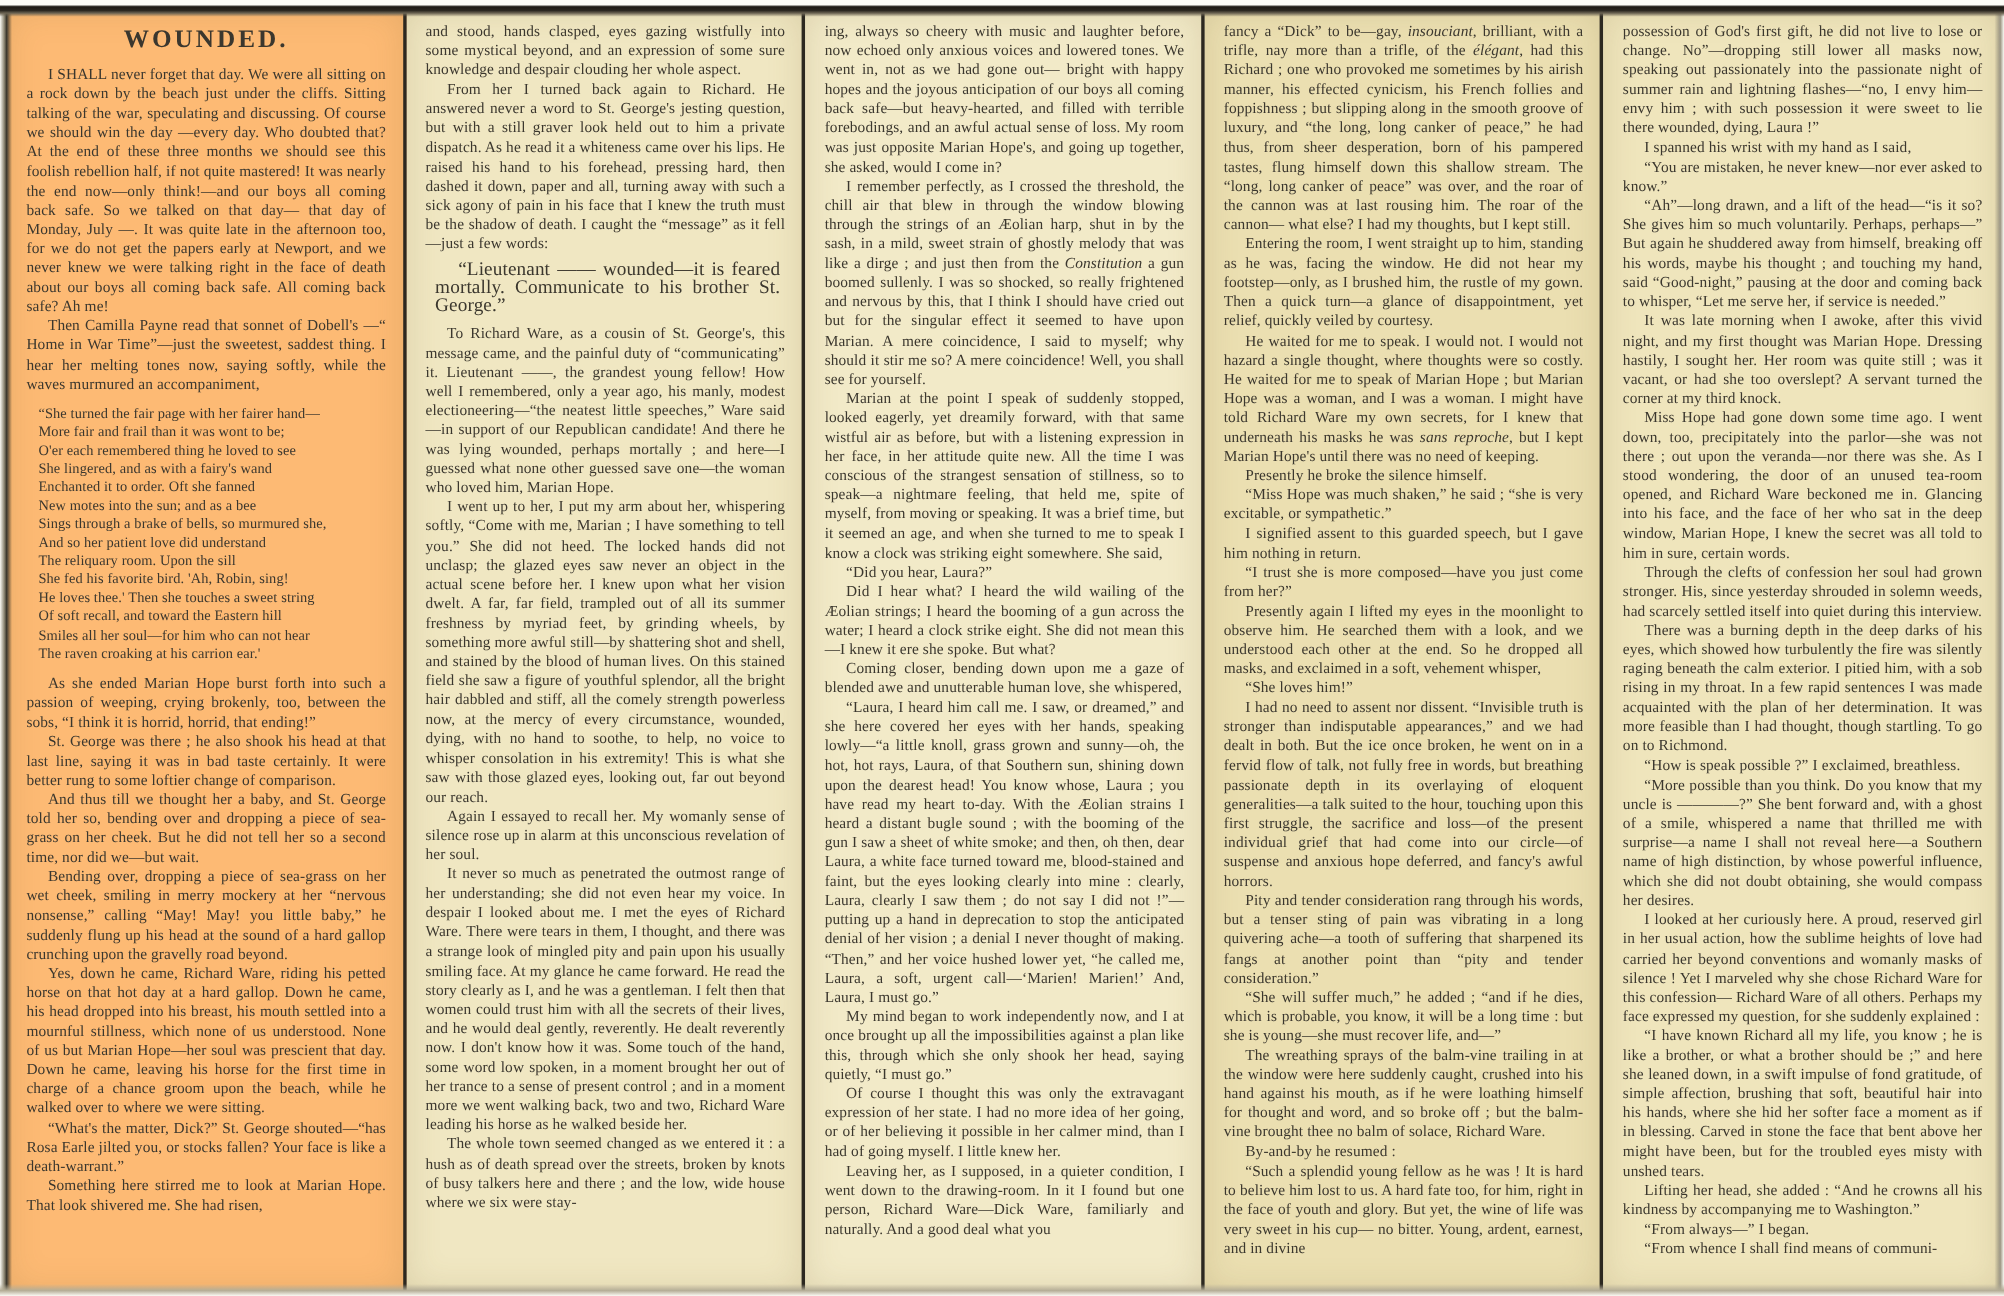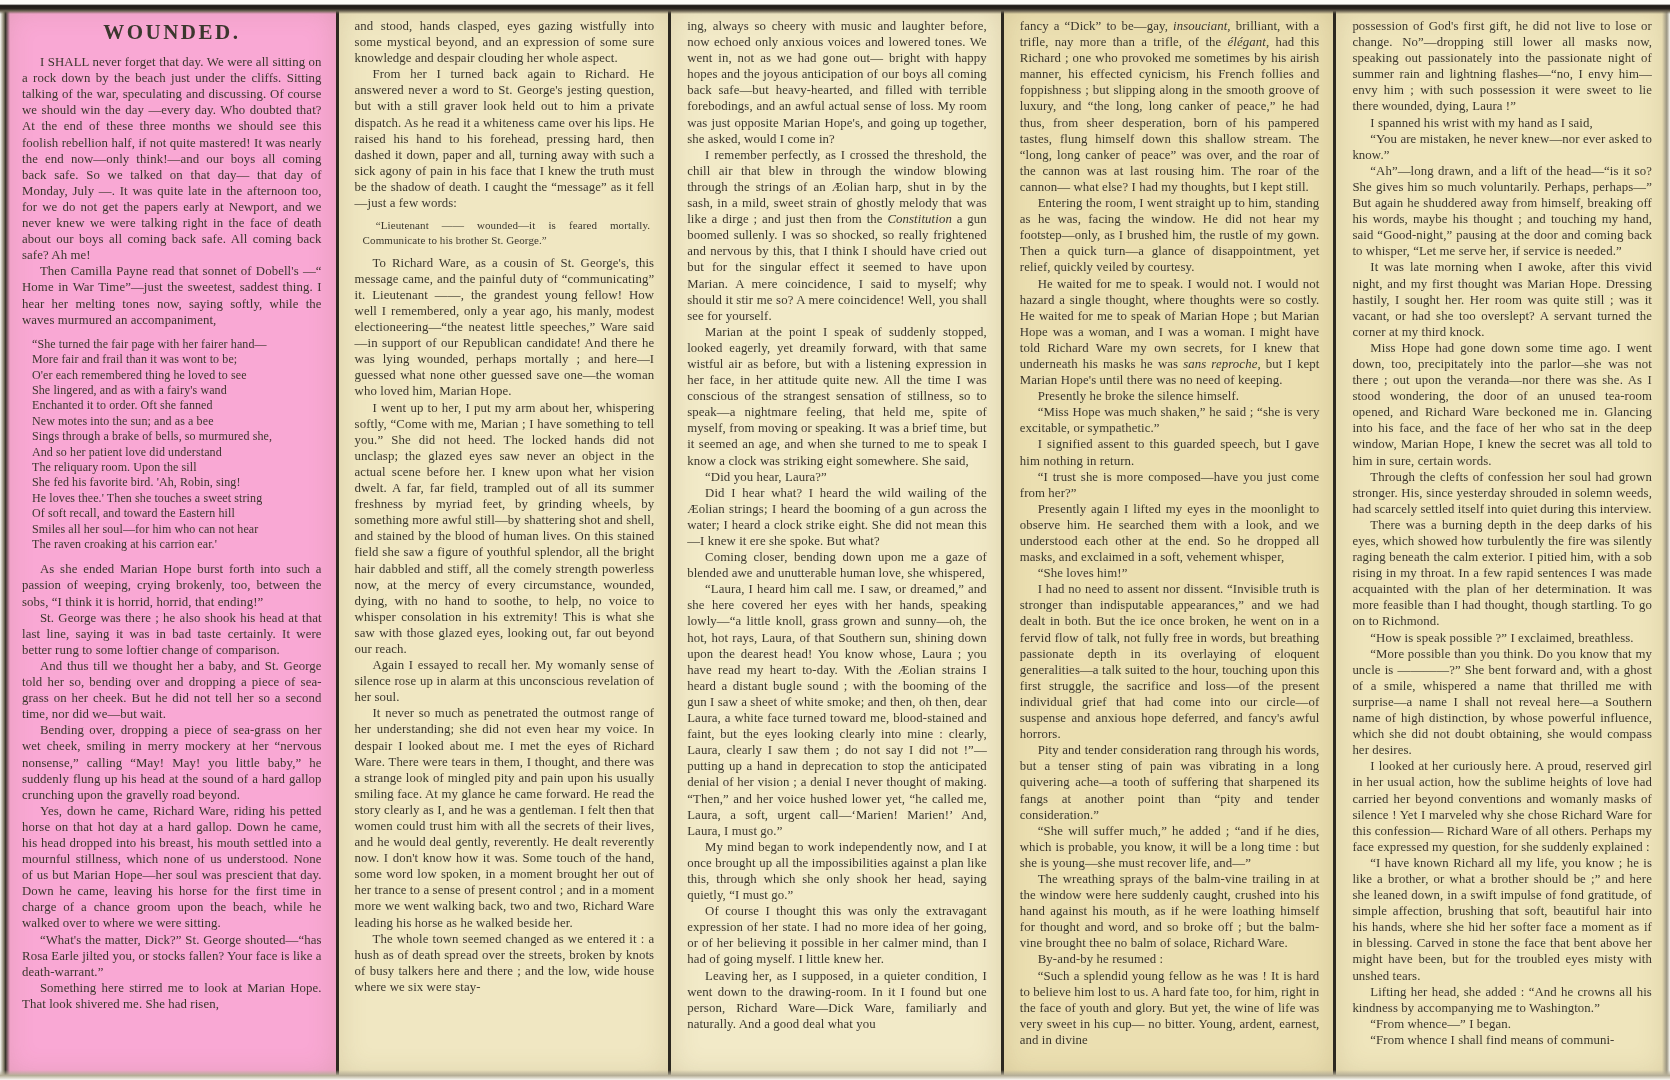--- a/index.html
+++ b/index.html
@@ -40,21 +40,21 @@
     padding:10px 14px 6px 16px;
     overflow:hidden;
     border-right:3px solid #2c2820;
     box-shadow:inset 0 0 28px rgba(120,100,50,0.18);
     text-align:justify;
     font-size:12.8px;
     line-height:16.1px;
     letter-spacing:0.1px;
   }
   .column:last-child{border-right:none;}
-  .col-tint-0{background:#f9a8d4;}
+  .col-tint-0{background:#fdba74;}
   .col-tint-1{background:#f0e7c2;}
   .col-tint-2{background:#f2eac8;}
   .col-tint-3{background:#ebdfb1;}
   .col-tint-4{background:#efe5bc;}
   .block-title{
     text-align:center;
     font-weight:bold;
     font-size:21px;
     letter-spacing:2.5px;
     margin:6px 0 14px 0;
@@ -65,21 +65,21 @@
     padding-left:10px;
     font-size:12px;
     line-height:15.4px;
     white-space:pre-line;
     text-align:left;
     text-indent:0;
   }
   .block-dispatch{
     margin:7px 0 7px 0;
     padding:0 4px 0 8px;
-    font-size:11px;
+    font-size:16px;
     line-height:14.8px;
     text-indent:1.2em;
   }
   i{}
 </style>
 </head>
 <body>
 
 <div class="scan">
   <div class="scan-top-edge"></div>
@@ -159,17 +159,17 @@
         <p class="block-para">“Ah”—long drawn, and a lift of the head—“is it so?  She gives him so much voluntarily.  Perhaps, perhaps—”  But again he shuddered away from himself, breaking off his words, maybe his thought ; and touching my hand, said “Good-night,” pausing at the door and coming back to whisper, “Let me serve her, if service is needed.”</p>
         <p class="block-para">It was late morning when I awoke, after this vivid night, and my first thought was Marian Hope.  Dressing hastily, I sought her.  Her room was quite still ;  was it vacant, or had she too overslept?  A servant turned the corner at my third knock.</p>
         <p class="block-para">Miss Hope had gone down some time ago.  I went down, too, precipitately into the parlor—she was not there ; out upon the veranda—nor there was she.  As I stood wondering, the door of an unused tea-room opened, and Richard Ware beckoned me in.  Glancing into his face, and the face of her who sat in the deep window, Marian Hope, I knew the secret was all told to him in sure, certain words.</p>
         <p class="block-para">Through the clefts of confession her soul had grown stronger.  His, since yesterday shrouded in solemn weeds, had scarcely settled itself into quiet during this interview.</p>
         <p class="block-para">There was a burning depth in the deep darks of his eyes, which showed how turbulently the fire was silently raging beneath the calm exterior.  I pitied him, with a sob rising in my throat.  In a few rapid sentences I was made acquainted with the plan of her determination.  It was more feasible than I had thought, though startling.  To go on to Richmond.</p>
         <p class="block-para">“How is speak possible ?” I exclaimed, breathless.</p>
         <p class="block-para">“More possible than you think.  Do you know that my uncle is ————?”  She bent forward and, with a ghost of a smile, whispered a name that thrilled me with surprise—a name I shall not reveal here—a Southern name of high distinction, by whose powerful influence, which she did not doubt obtaining, she would compass her desires.</p>
         <p class="block-para">I looked at her curiously here.  A proud, reserved girl in her usual action, how the sublime heights of love had carried her beyond conventions and womanly masks of silence !  Yet I marveled why she chose Richard Ware for this confession— Richard Ware of all others.  Perhaps my face expressed my question, for she suddenly explained :</p>
         <p class="block-para">“I have known Richard all my life, you know ; he is like a brother, or what a brother should be ;” and here she leaned down, in a swift impulse of fond gratitude, of simple affection, brushing that soft, beautiful hair into his hands, where she hid her softer face a moment as if in blessing.  Carved in stone the face that bent above her might have been, but for the troubled eyes misty with unshed tears.</p>
         <p class="block-para">Lifting her head, she added :  “And he crowns all his kindness by accompanying me to Washington.”</p>
-        <p class="block-para">“From whence—” I began.</p>
+        <p class="block-para">“From always—” I began.</p>
         <p class="block-para">“From whence I shall find means of communi-</p>
       </div>
     </div>
 </div>
 
 </body></html>

